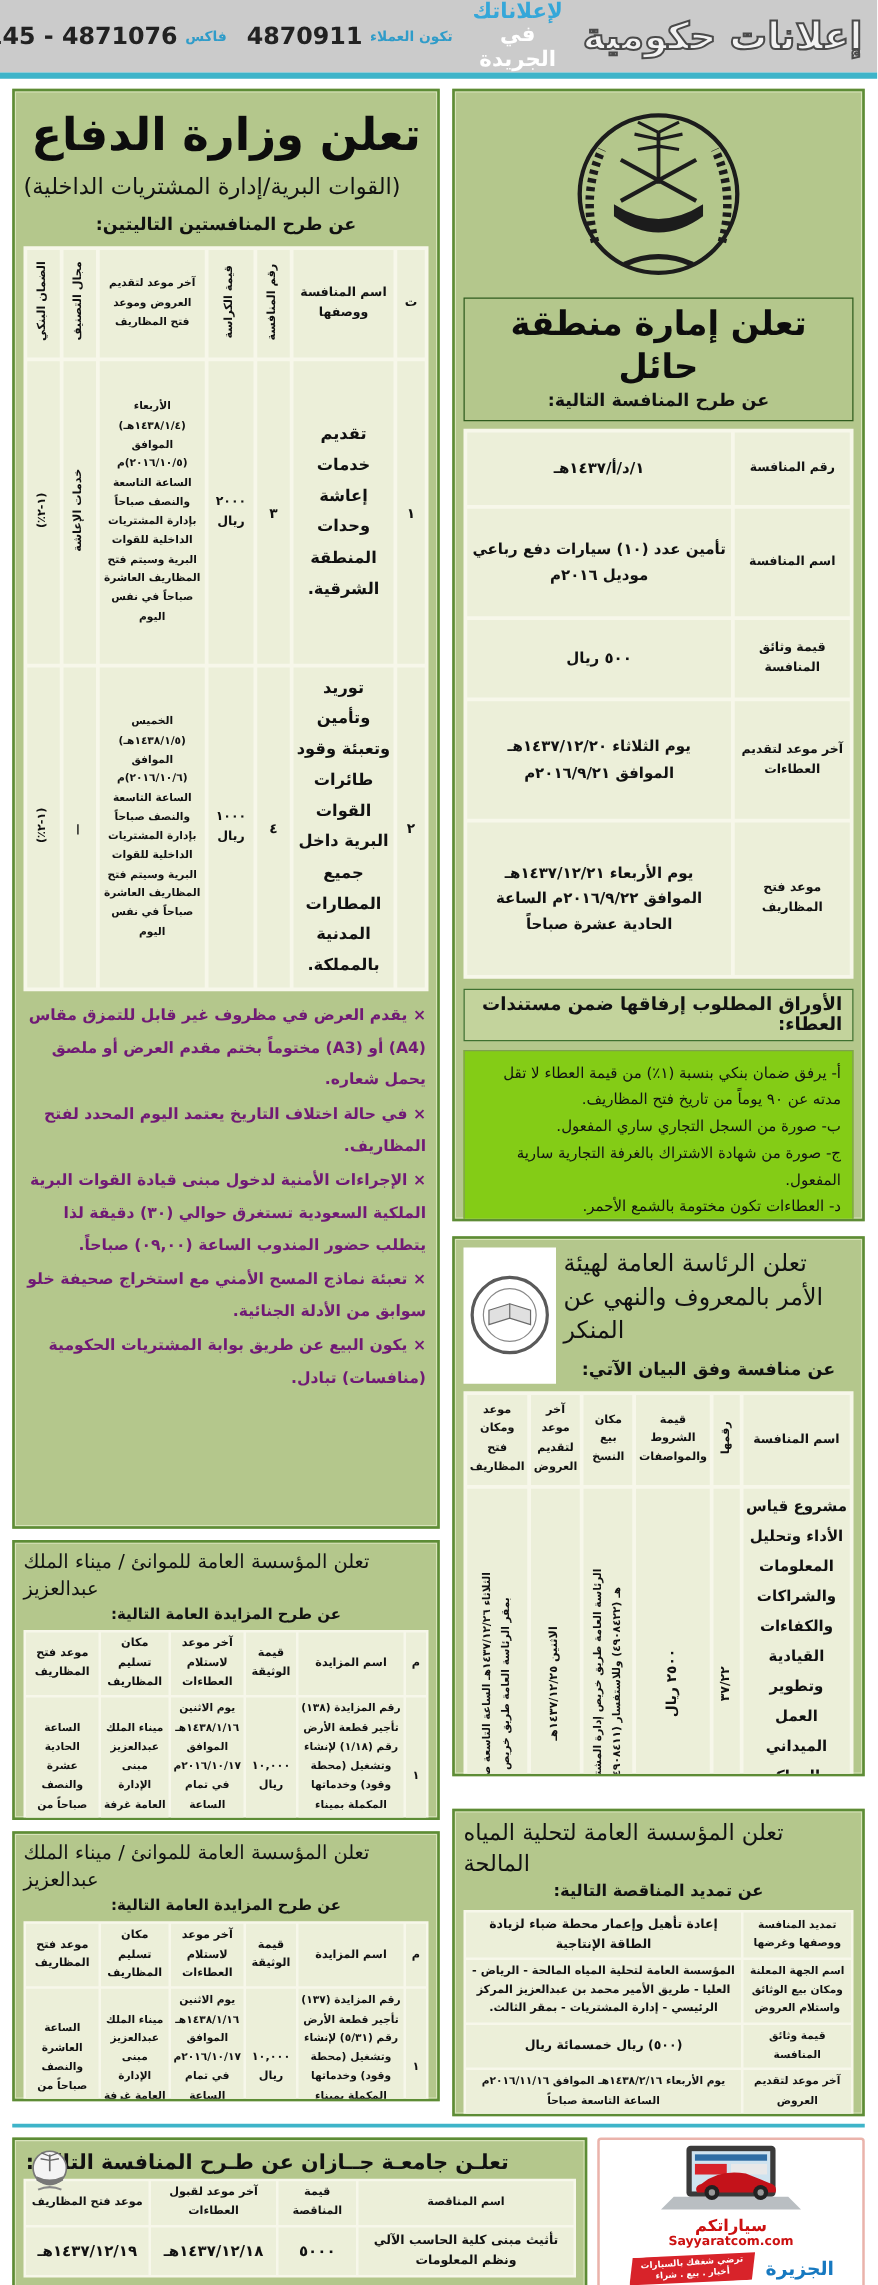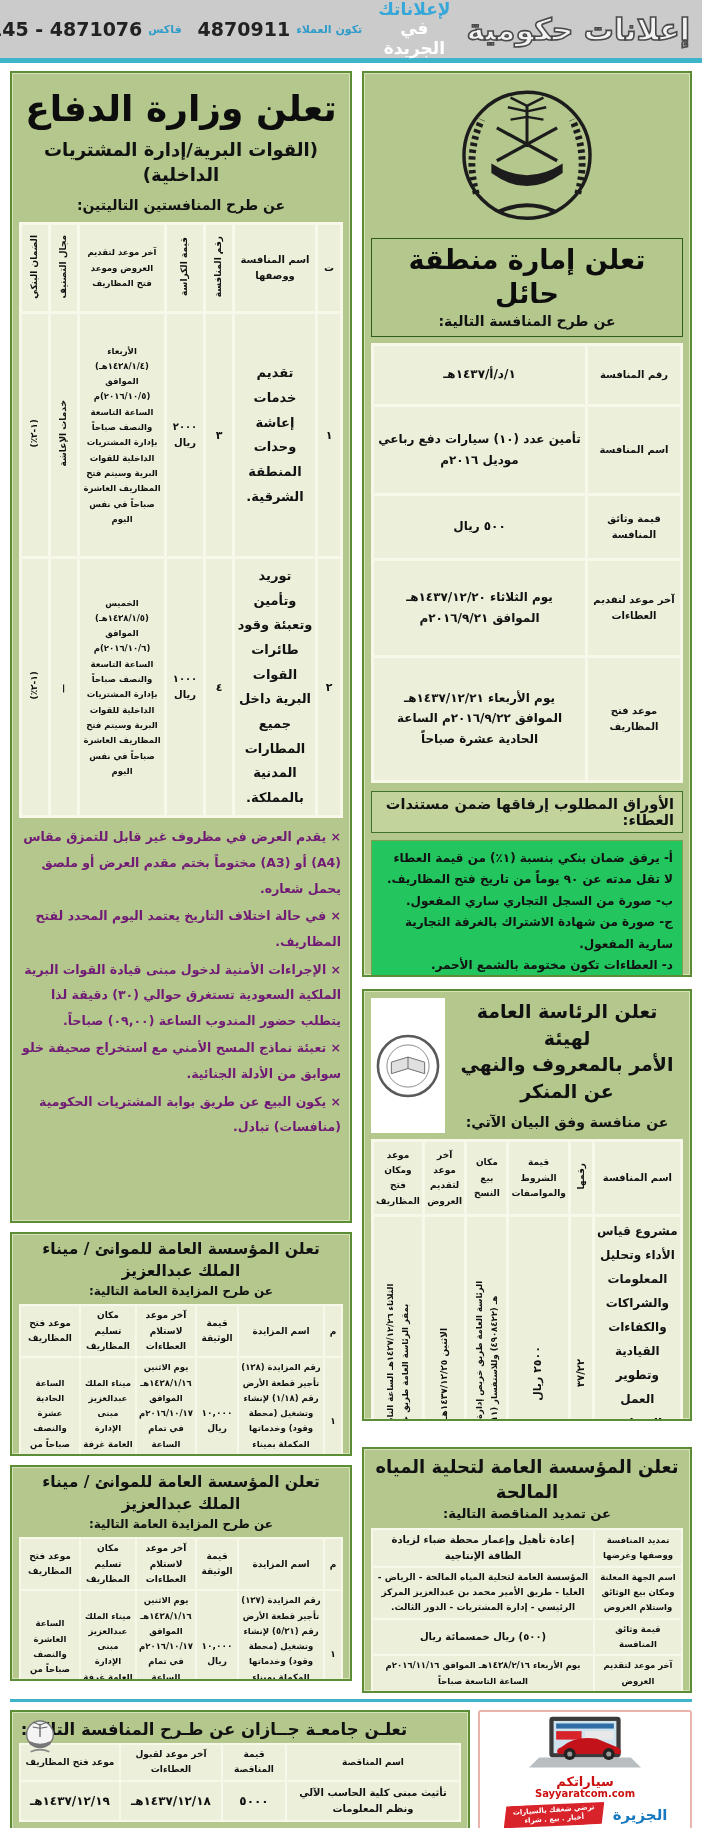--- a/index.html
+++ b/index.html
@@ -15,33 +15,33 @@
 .svc .num { color:#222; font-size:19px; font-weight:bold; direction:ltr; unicode-bidi:isolate; }
 .rule { height:5px; background:#3eb4c9; }
 .rule-thin { height:3px; background:#3eb4c9; margin:6px 10px 0; }
 
 .content { padding:8px 10px 0; display:flex; gap:10px; }
 .col { display:flex; flex-direction:column; }
 .col-r { width:330px; gap:12px; }
 .col-l { width:342px; gap:9px; }
 .box { background:#b4c78c; border:2px solid #5d8c36; padding:7px; overflow:hidden; box-shadow:inset 0 0 0 1px #d8e3ba; }
 .t-big { font-size:36px; font-weight:bold; text-align:center; color:#0d0d0d; line-height:1.25; }
-.t-mid { font-size:18px; font-weight:bold; text-align:center; line-height:1.4; }
+.t-mid { font-size:18px; font-weight:normal; text-align:left; line-height:1.4; }
 .t-sub { font-size:14px; font-weight:bold; text-align:center; line-height:1.5; }
 
 table.grid { width:100%; border-collapse:separate; border-spacing:3px; background:#f7f7ea; }
 .grid th,.grid td { background:#ecefd9; text-align:center; vertical-align:middle; font-weight:bold; color:#111; padding:2px; }
 .vt { writing-mode:vertical-rl; transform:rotate(180deg); display:inline-block; line-height:1.3; }
 .fs8 { font-size:8.5px; line-height:1.8; } .fs9 { font-size:9px; line-height:1.7; }
 .fs10 { font-size:10px; line-height:1.6; } .fs11 { font-size:11px; } .fs12 { font-size:12px; }
 .fs13 { font-size:13px; line-height:1.9; } .fs15 { font-size:12px; line-height:1.7; }
 .notes { font-size:12.5px; font-weight:bold; line-height:2.05; text-align:right; padding:6px 2px 0; color:#701a75; }
 .notes div { margin-bottom:2px; }
 .docs-h { border:1.5px solid #3f7030; background:#c3d39c; font-size:14.5px; font-weight:bold; text-align:right; padding:4px 8px; margin-top:8px; }
-.docs { border:1.5px solid #7fa051; background:#22c55e; font-size:12px; font-weight:bold; line-height:1.8; text-align:right; padding:7px 9px; margin-top:7px; }
+.docs { border:1.5px solid #7fa051; background:#84cc16; font-size:12px; font-weight:normal; line-height:1.8; text-align:right; padding:7px 9px; margin-top:7px; }
 .frame { border:1.5px solid #2f5c1e; padding:4px 2px; margin-top:4px; }
 .emblem-wrap { display:flex; justify-content:center; padding:4px 0 2px; }
 
 .haia-head { display:flex; gap:6px; align-items:stretch; }
 .haia-title { flex:1; display:flex; flex-direction:column; justify-content:center; }
 .logo-card { background:#ffffff; width:74px; min-height:104px; display:flex; align-items:center; justify-content:center; }
 
 .bottom { display:flex; gap:8px; padding:8px 10px 0; }
 .ad { width:214px; height:122px; background:#ffffff; border:2px solid #eab3ab; border-radius:3px; padding:3px 6px; display:flex; flex-direction:column; align-items:center; overflow:hidden; }
 .ad-brand { color:#cc1111; font-weight:bold; font-size:13px; line-height:1; }
@@ -186,21 +186,21 @@
             <col style="width:86px">
             <col>
           </colgroup>
         <tbody>
             <tr>
               <td class="fs8" style="height:36px;">تمديد المنافسة ووصفها وغرضها</td>
             <td class="fs10">إعادة تأهيل وإعمار محطة ضباء لزيادة الطاقة الإنتاجية</td>
             </tr>
         <tr>
               <td class="fs8" style="height:46px;">اسم الجهة المعلنة ومكان بيع الوثائق واستلام العروض</td>
-            <td class="fs9">المؤسسة العامة لتحلية المياه المالحة - الرياض - العليا - طريق الأمير محمد بن عبدالعزيز المركز الرئيسي - إدارة المشتريات - الدور الثالث.</td>
+            <td class="fs9">المؤسسة العامة لتحلية المياه المالحة - الرياض - العليا - طريق الأمير محمد بن عبدالعزيز المركز الرئيسي - إدارة المشتريات - بمقر الثالث.</td>
             </tr>
         <tr>
               <td class="fs8" style="height:24px;">قيمة وثائق المنافسة</td>
             <td class="fs10">(٥٠٠) ريال خمسمائة ريال</td>
             </tr>
         <tr>
               <td class="fs8" style="height:22px;">آخر موعد لتقديم العروض</td>
             <td class="fs8">يوم الأربعاء ١٤٣٨/٢/١٦هـ الموافق ٢٠١٦/١١/١٦م الساعة التاسعة صباحاً</td>
             </tr>
         <tr>

